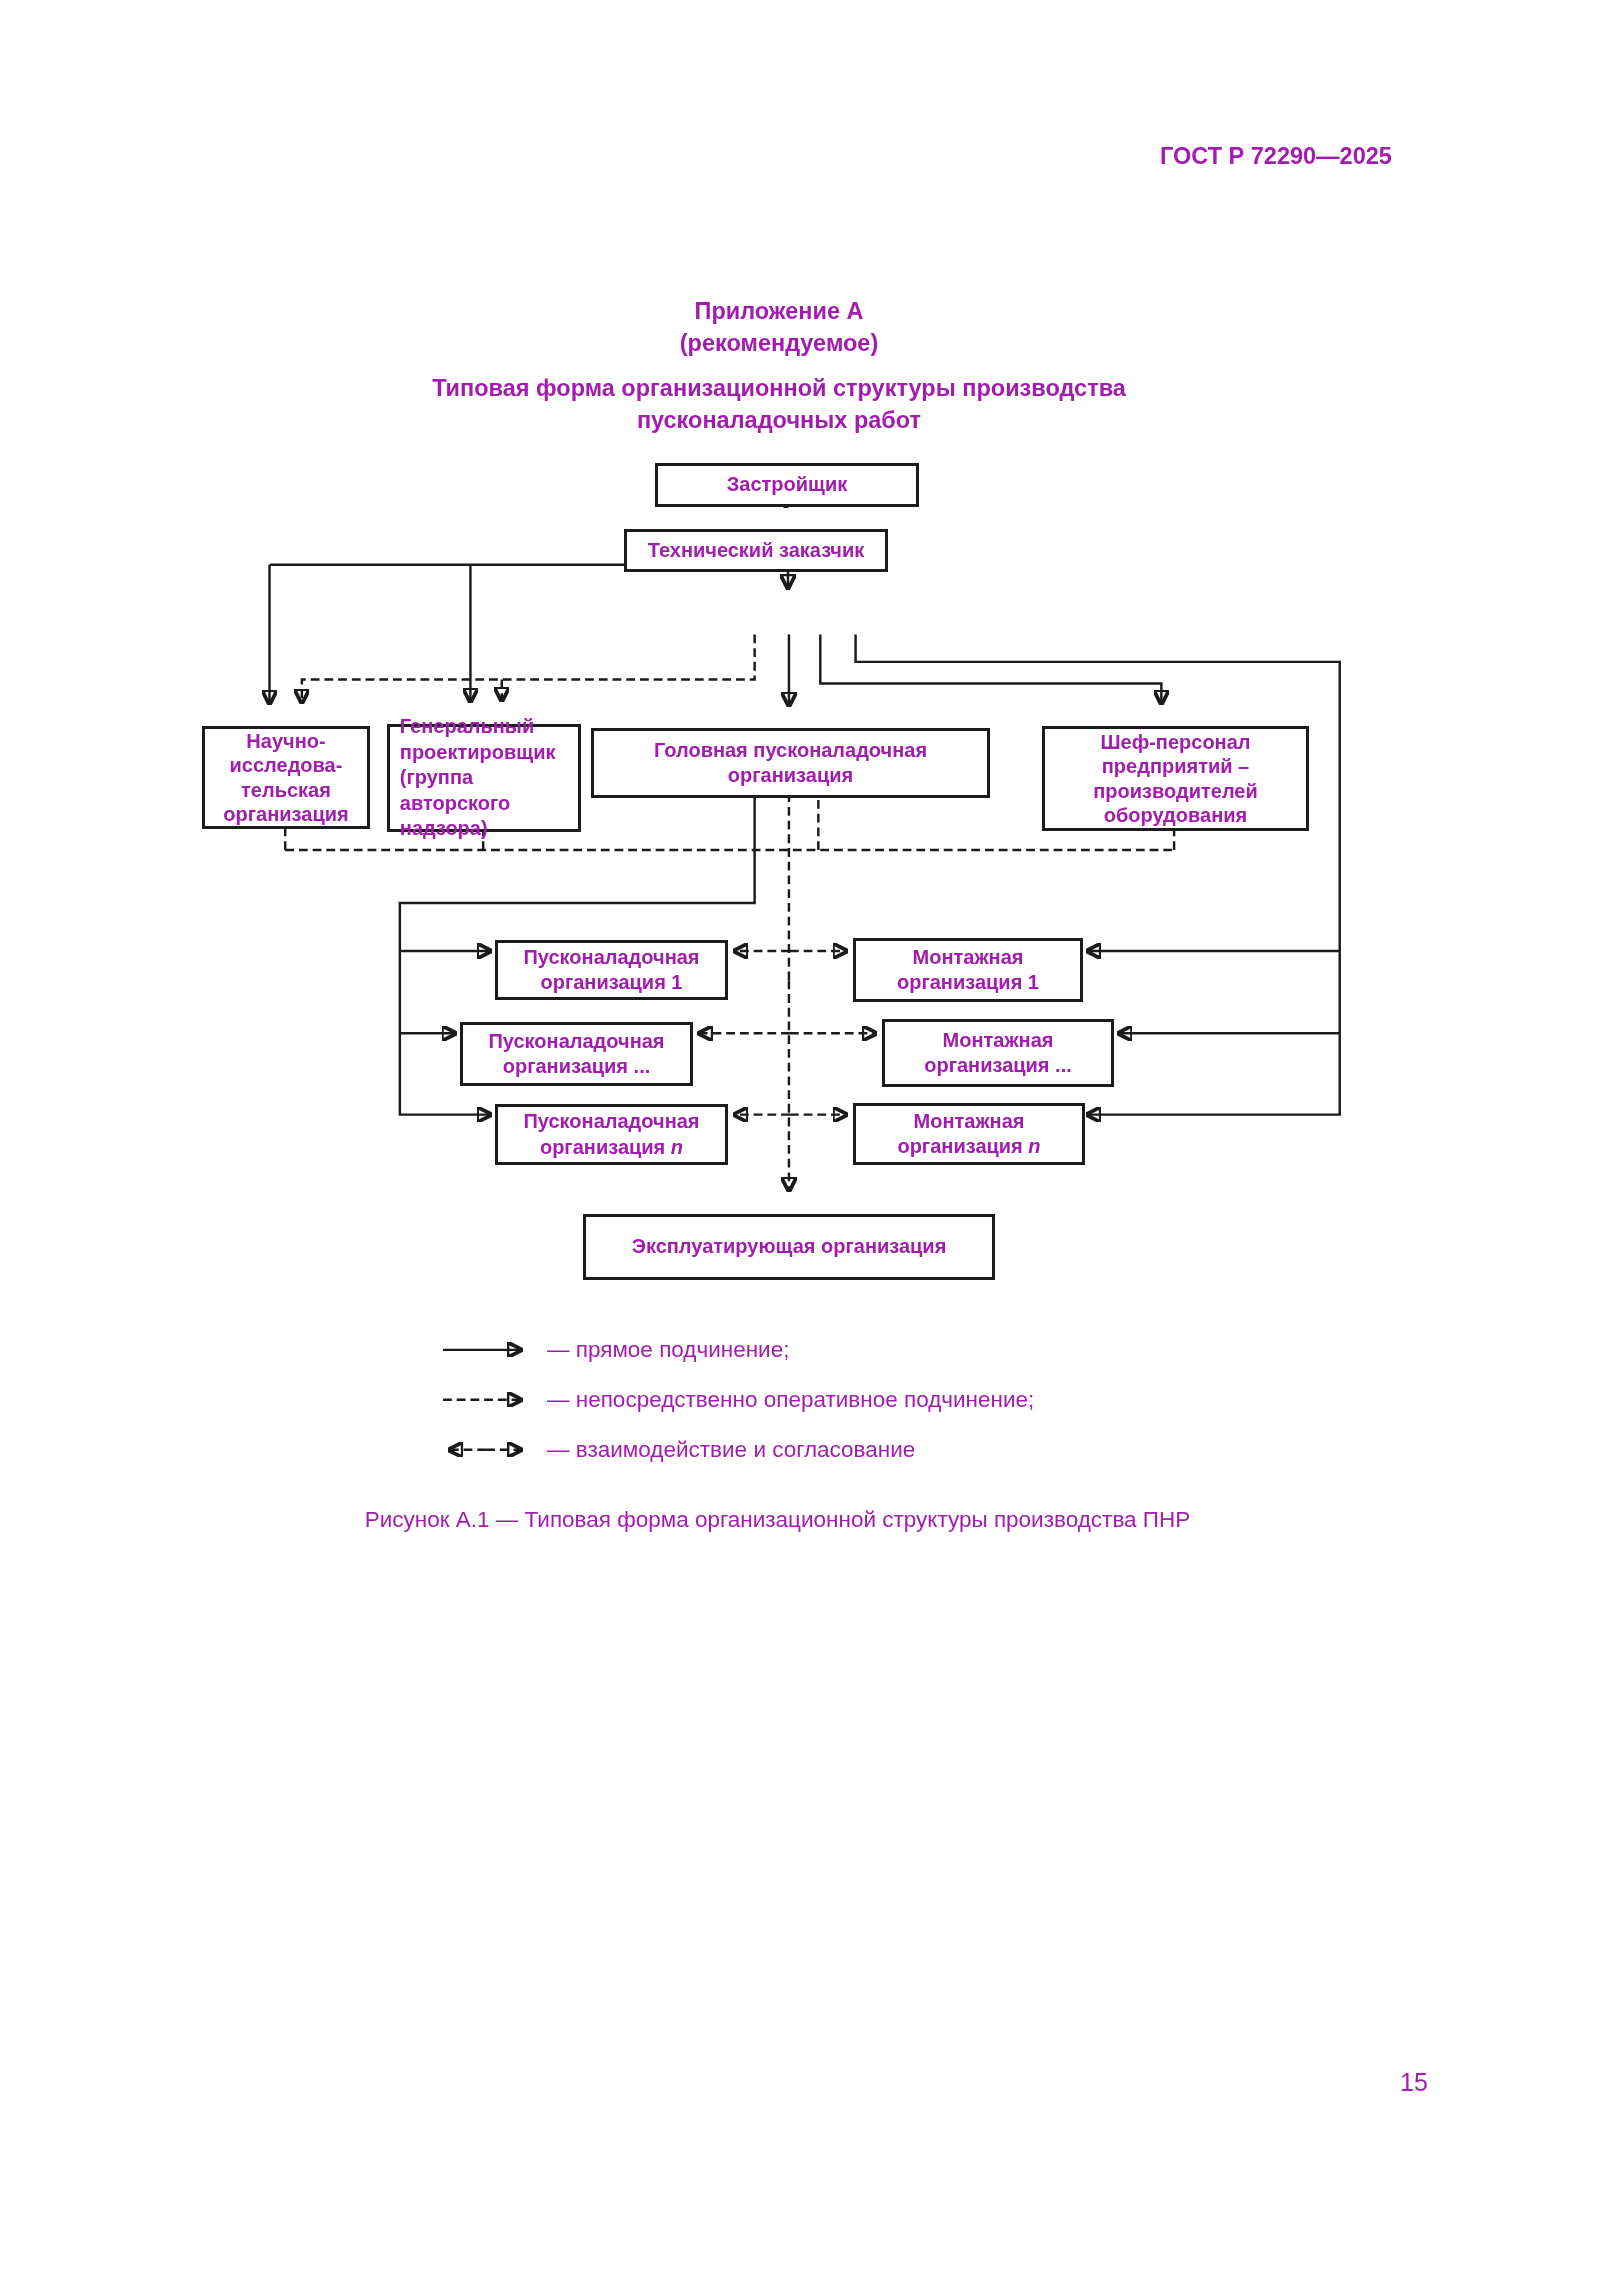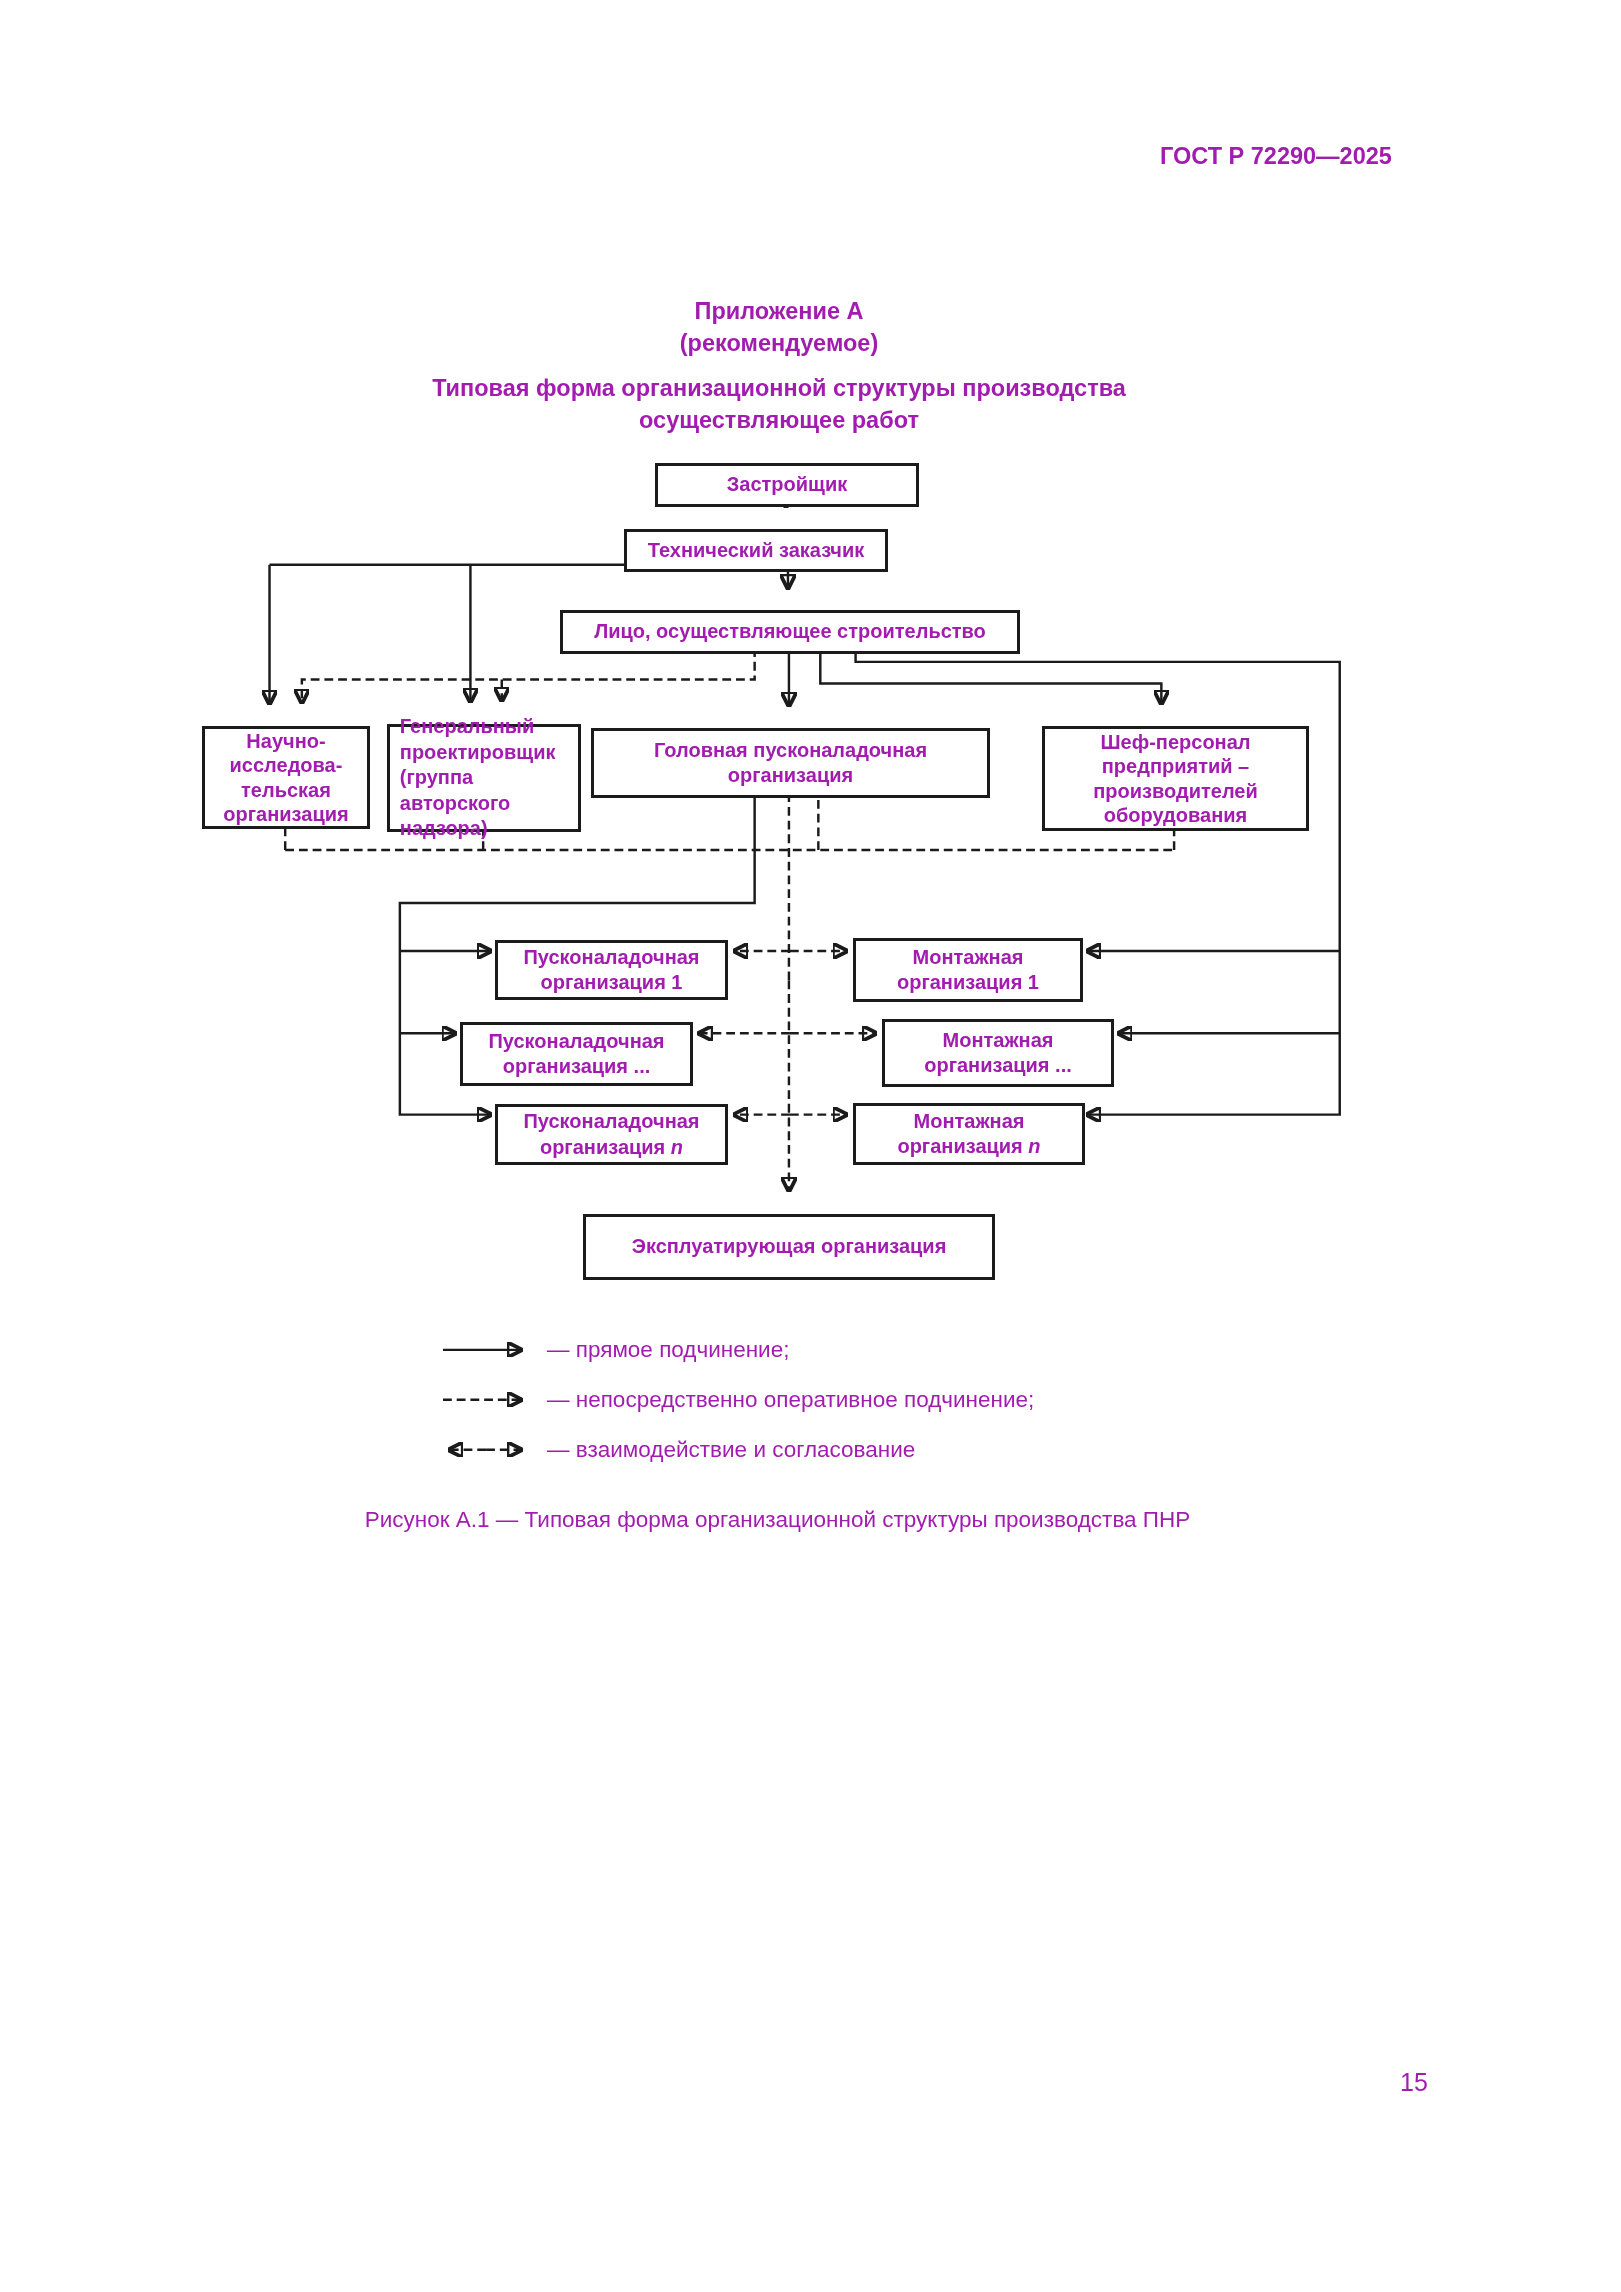--- a/index.html
+++ b/index.html
@@ -46,21 +46,21 @@
 </head>
 <body>
 
 <div class="page">
 
   <div class="abs hdr">ГОСТ Р 72290—2025</div>
 
   <div class="abs centerband t-app">Приложение А</div>
   <div class="abs centerband t-rec">(рекомендуемое)</div>
   <div class="abs centerband t-main1">Типовая форма организационной структуры производства</div>
-  <div class="abs centerband t-main2">осуществляющее работ</div>
+  <div class="abs centerband t-main2">пусконаладочных работ</div>
 
   <svg class="wires" width="1621" height="2293" viewBox="0 0 1654 2339">
     <defs>
       <marker id="ah" viewBox="0 0 10 10" refX="8.5" refY="5" markerWidth="6.2" markerHeight="6.2" orient="auto-start-reverse">
         <path d="M0 0 L10 5 L0 10 z" fill="#1b1b1b" stroke="none"></path>
       </marker>
     </defs>
 
     <g>
       <path d="M802 497 L802 516" marker-end="url(#ah)"></path>
@@ -106,23 +106,20 @@
       <path class="d" d="M496 1479 L459 1479" marker-end="url(#ah)"></path>
       <path class="d" d="M496 1479 L531 1479" marker-end="url(#ah)"></path>
     </g>
   </svg>
 
   <div class="node" id="n-zastr">
       <span class="lbl">Застройщик</span>
     </div>
   <div class="node" id="n-tech">
       <span class="lbl">Технический заказчик</span>
-    </div>
-  <div class="node" id="n-lico">
-      <span class="lbl">Лицо, осуществляющее строительство</span>
     </div>
   <div class="node" id="n-nii">
       <span class="lbl">Научно-
 исследова-
 тельская
 организация</span>
     </div>
   <div class="node" id="n-gen">
       <span class="lbl">Генеральный
 проектировщик

